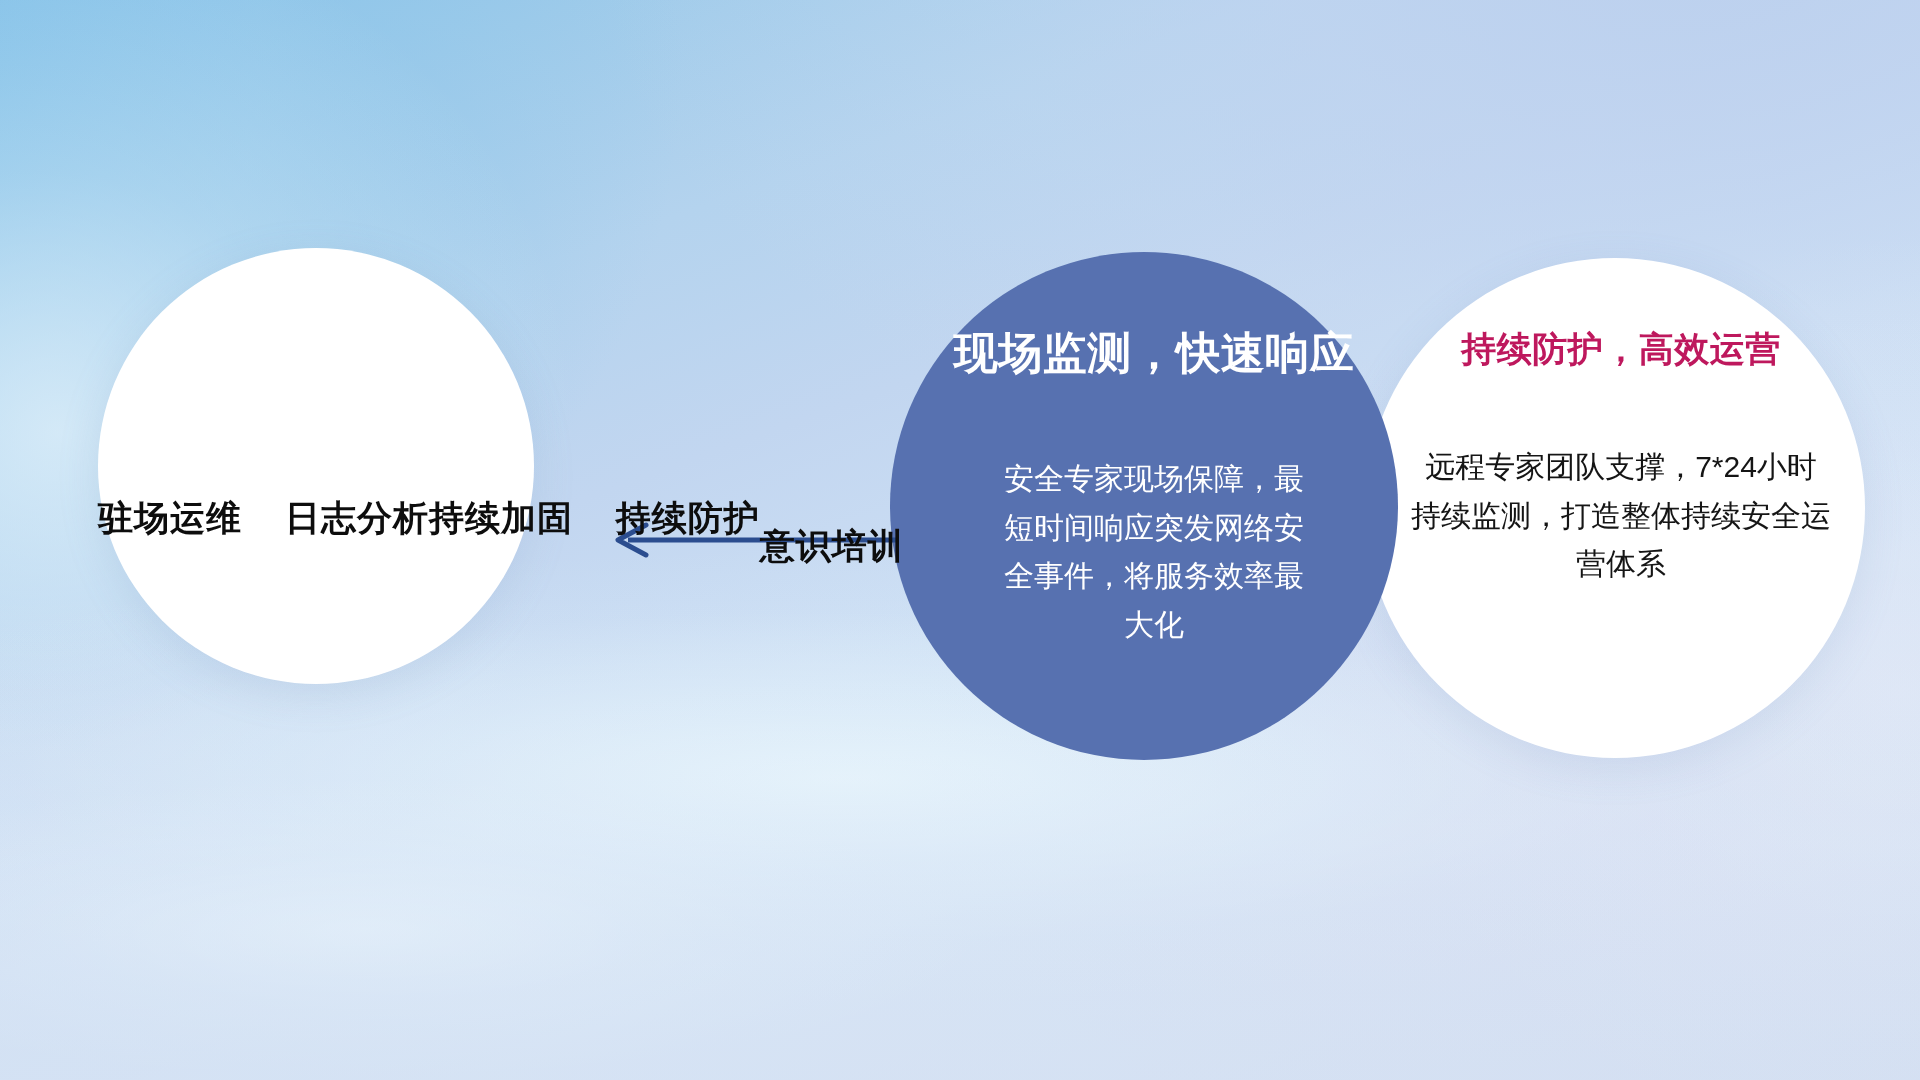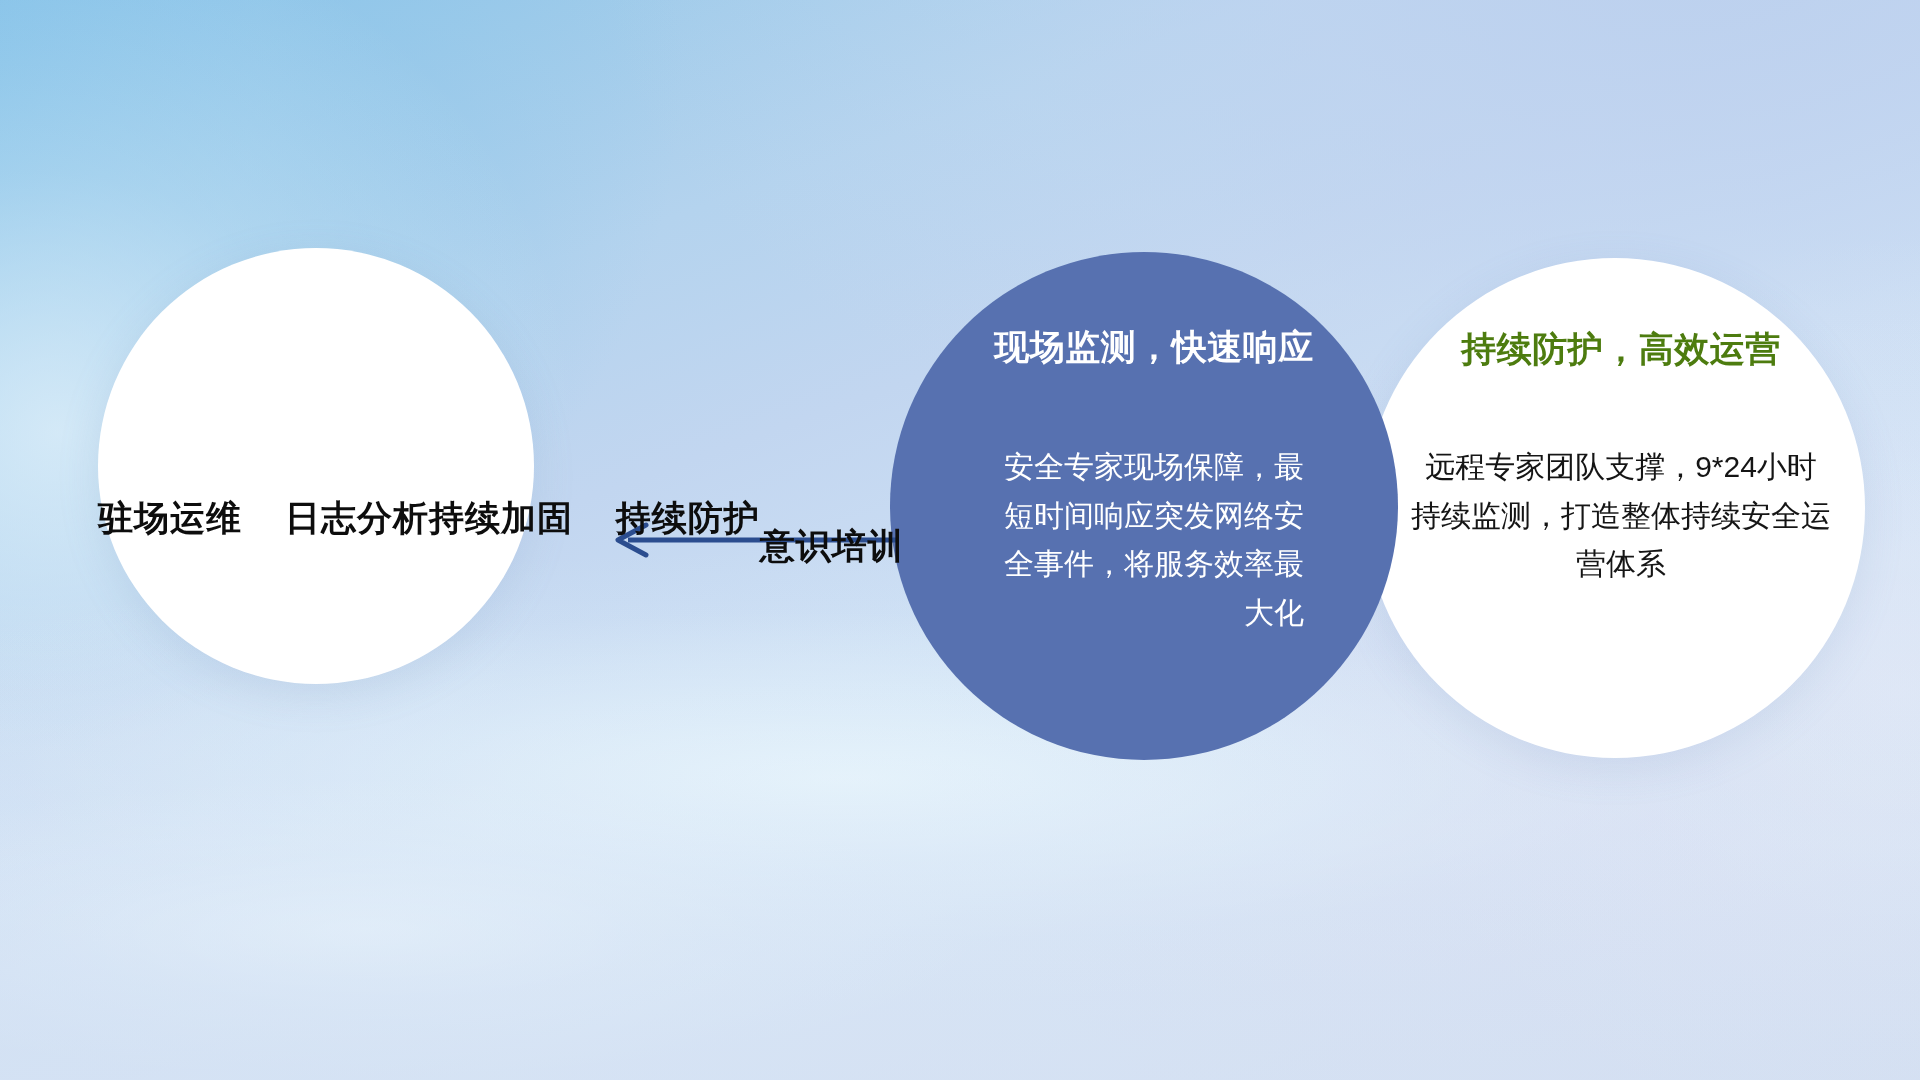--- a/index.html
+++ b/index.html
@@ -179,32 +179,32 @@
     z-index: 5;
     display: flex;
     flex-direction: column;
     align-items: center;
     box-sizing: border-box;
     padding-top: 72px;
     padding-left: 52px;
     padding-right: 32px;
   }
   #center-title {
-    font-size: 35px;
+    font-size: 44px;
     font-weight: bold;
     color: #ffffff;
     letter-spacing: 0.5px;
     white-space: nowrap;
     margin-bottom: 72px;
   }
   #center-body {
     font-size: 30px;
     color: #ffffff;
     line-height: 1.62;
-    text-align: right;
+    text-align: center;
     max-width: 300px;
     font-weight: normal;
   }
 
   
   #right-content {
     position: absolute;
     left: 1365px;
     top: 258px;
     width: 500px;
@@ -214,21 +214,21 @@
     flex-direction: column;
     align-items: center;
     box-sizing: border-box;
     padding-top: 68px;
     padding-left: 34px;
     padding-right: 22px;
   }
   #right-title {
     font-size: 35px;
     font-weight: bold;
-    color: #4d7c0f;
+    color: #be185d;
     letter-spacing: 0.5px;
     white-space: nowrap;
     margin-bottom: 70px;
   }
   #right-body {
     font-size: 30px;
     color: #151515;
     line-height: 1.62;
     text-align: center;
     max-width: 420px;
@@ -276,16 +276,16 @@
     <div class="left-line last">意识培训</div>
   </div>
 
   <div id="center-content">
     <div id="center-title">现场监测，快速响应</div>
     <div id="center-body">安全专家现场保障，最短时间响应突发网络安全事件，将服务效率最大化</div>
   </div>
 
   <div id="right-content">
     <div id="right-title">持续防护，高效运营</div>
-    <div id="right-body">远程专家团队支撑，9*24小时持续监测，打造整体持续安全运营体系</div>
+    <div id="right-body">远程专家团队支撑，7*24小时持续监测，打造整体持续安全运营体系</div>
   </div>
 
 </div>
 
 </body></html>

